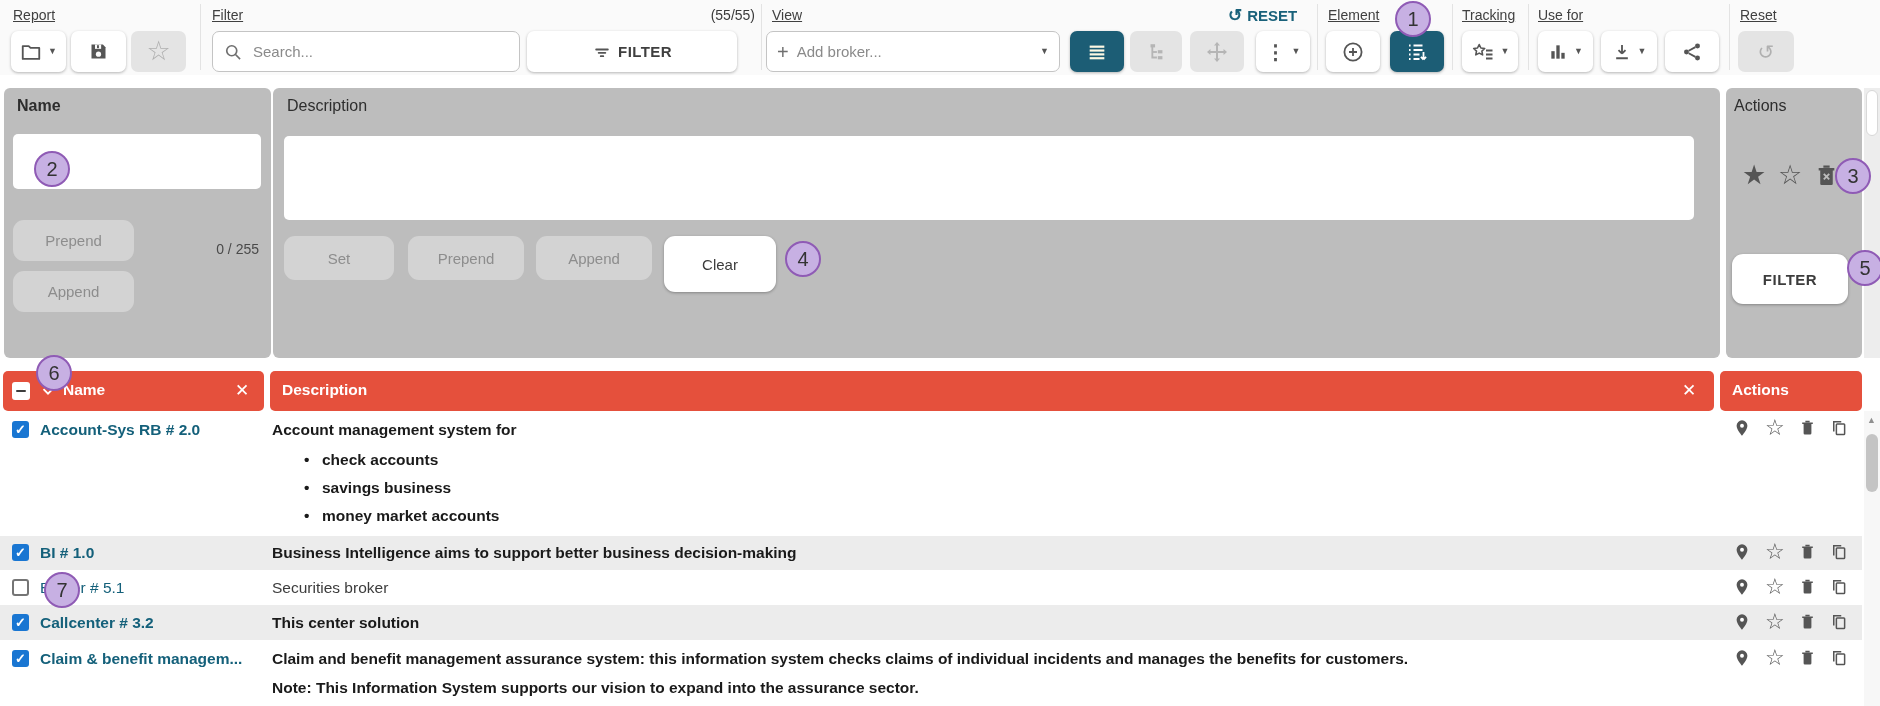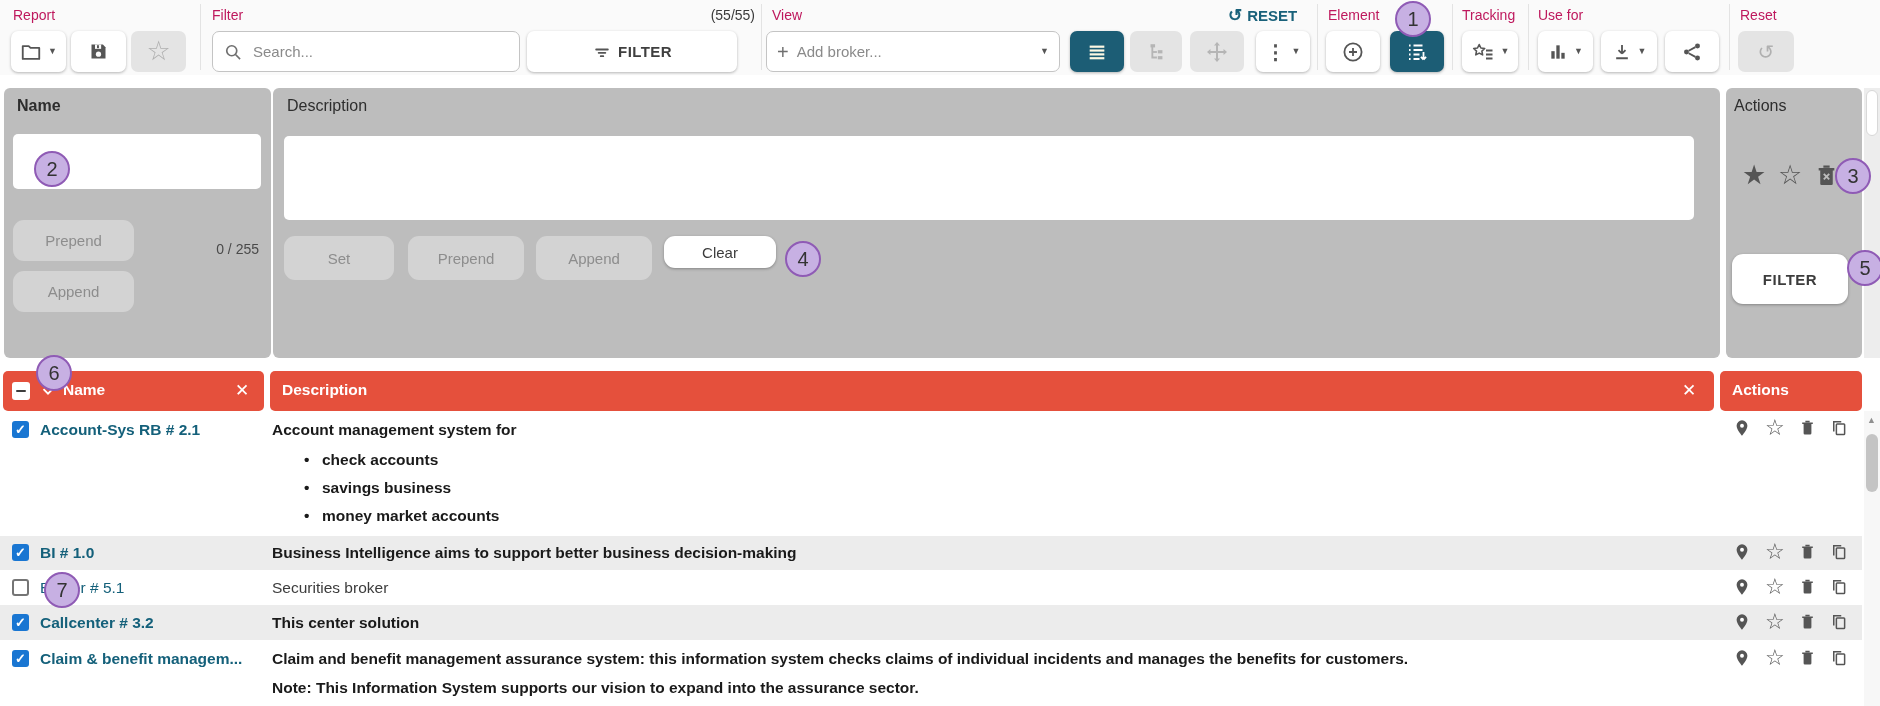--- a/index.html
+++ b/index.html
@@ -1,21 +1,21 @@
 <!DOCTYPE html>
 <html><head>
 <meta charset="utf-8">
 <style>
   html,body{margin:0;padding:0;background:#fff;}
   #app{position:relative;width:1880px;height:706px;overflow:hidden;background:#fff;
        font-family:"Liberation Sans",sans-serif;color:#333;}
   .abs{position:absolute;box-sizing:border-box;}
   
   .toolbar{left:0;top:0;width:1880px;height:75px;background:#fafafa;}
-  .tb-label{top:7px;font-size:14px;color:#be185d;white-space:nowrap;}
+  .tb-label{top:7px;font-size:14px;color:#404040;white-space:nowrap;text-decoration:underline;}
   .tb-divider{top:4px;height:66px;width:1px;background:#e3e3e3;}
   .btn{top:31px;height:41px;background:#fff;border-radius:7px;
        box-shadow:0 1px 3px rgba(0,0,0,.28);display:flex;align-items:center;
        justify-content:center;gap:6px;cursor:pointer;color:#4a4a4a;font-size:15px;}
   .btn.disabled{background:#e4e4e4;box-shadow:none;color:#b0b0b0;cursor:default;}
   .btn.active{background:#1c5d75;}
   .inputbox{top:31px;height:41px;background:#fff;border:1px solid #c4c4c4;border-radius:7px;
        display:flex;align-items:center;padding:0 10px;gap:8px;}
   .caret{font-size:9px;color:#555;line-height:1;}
   .kebab-glyph{font-size:20px;color:#555;font-weight:bold;line-height:1;}
@@ -258,21 +258,21 @@
     <button class="abs gbtn" style="left:9px;top:132px;width:121px;height:41px">Prepend</button>
     <button class="abs gbtn" style="left:9px;top:183px;width:121px;height:41px">Append</button>
   </div>
 
   <div class="abs card" style="left:273px;top:88px;width:1447px;height:270px">
     <span class="abs card-title" style="left:14px;top:9px">Description</span>
     <textarea class="abs panel-input" style="left: 11px; top: 48px; width: 1410px; height: 84px;"></textarea>
     <button class="abs gbtn" style="left:11px;top:148px;width:110px;height:44px">Set</button>
     <button class="abs gbtn" style="left:135px;top:148px;width:116px;height:44px">Prepend</button>
     <button class="abs gbtn" style="left:263px;top:148px;width:116px;height:44px">Append</button>
-    <button class="abs gbtn wbtn" style="left:391px;top:148px;width:112px;height:32px">Clear</button>
+    <button class="abs gbtn wbtn" style="left:391px;top:148px;width:112px;height:56px">Clear</button>
   </div>
 
   <div class="abs card" style="left:1726px;top:88px;width:136px;height:270px">
     <span class="abs card-title" style="left:8px;top:9px">Actions</span>
     <span class="abs star-glyph" style="left:16px;top:74px">★</span>
     <span class="abs star-glyph" style="left:52px;top:74px">☆</span>
     <span class="abs rowicon" style="left:88px;top:75px">
       <svg width="25" height="25" viewBox="0 0 24 24">
           <path d="M9 3.5h6M4.5 6h15" stroke="#555" stroke-width="2.2"></path>
           <rect x="6" y="6" width="12" height="15" rx="1.2" fill="#555"></rect>
@@ -303,21 +303,21 @@
     <span class="abs hx" style="left:1412px;top:11px">✕</span>
   </div>
   <div class="abs th-seg" style="left:1720px;width:142px">
     <span class="abs th-text" style="left:12px;top:10px">Actions</span>
   </div>
 
   <div class="abs row" style="top:411px;height:125px">
     <span class="abs cbx on" style="left:12px;top:10px">
         <span>✓</span>
       </span>
-    <a class="abs rname bold" style="left:40px;top:10px">Account-Sys RB # 2.1</a>
+    <a class="abs rname bold" style="left:40px;top:10px">Account-Sys RB # 2.0</a>
     <div class="abs rdesc bold" style="left:272px;top:10px">Account management system for</div>
     <div class="abs rdesc bold" style="left:304px;top:40px"><span class="bullet-dot">•</span><span>check accounts</span></div>
     <div class="abs rdesc bold" style="left:304px;top:68px"><span class="bullet-dot">•</span><span>savings business</span></div>
     <div class="abs rdesc bold" style="left:304px;top:96px"><span class="bullet-dot">•</span><span>money market accounts</span></div>
     <span class="abs rowicon" style="left:1733px;top:8px">
         <svg width="18" height="18" viewBox="0 0 24 24">
           <path d="M12 1.8a7.2 7.2 0 0 0-7.2 7.2c0 5.3 7.2 13.2 7.2 13.2s7.2-7.9 7.2-13.2A7.2 7.2 0 0 0 12 1.8z" fill="#555"></path>
           <circle cx="12" cy="9" r="2.6" fill="#fff"></circle>
         </svg>
       </span>

